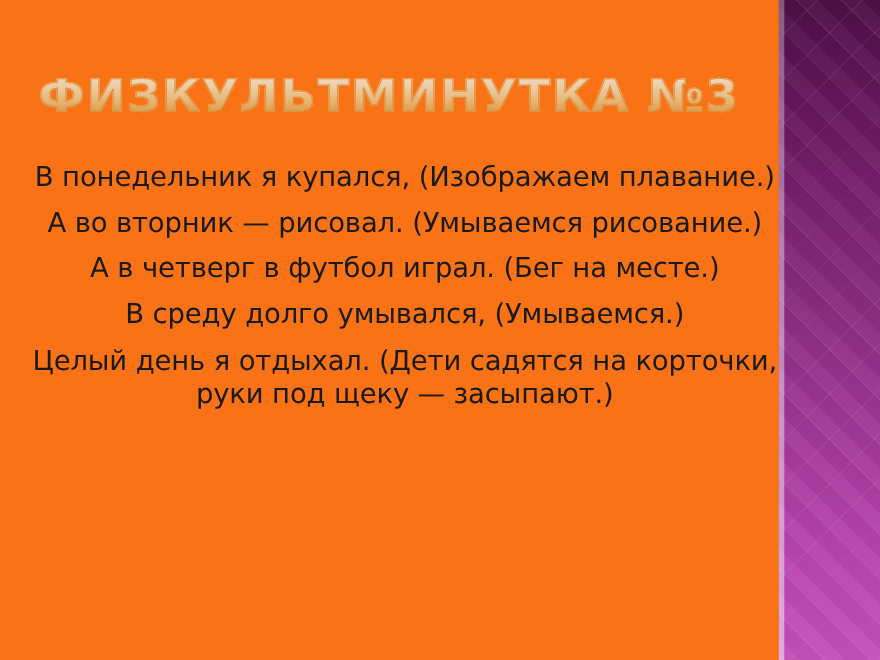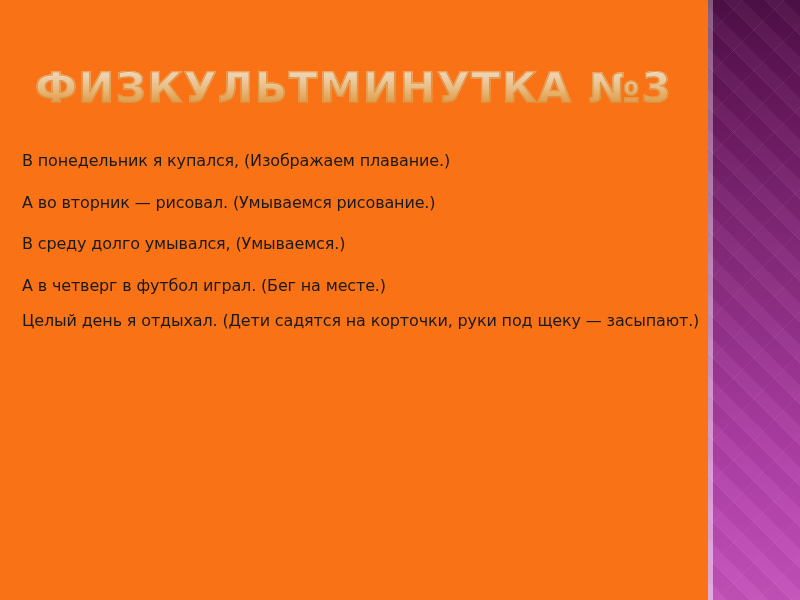--- a/index.html
+++ b/index.html
@@ -110,47 +110,48 @@
 
   
   .body-text {
     position: absolute;
     left: 22px;
     top: 140px;
     width: 692px;
   }
   .line {
     font-family: "DejaVu Sans", sans-serif;
-    font-size: 16px;
+    font-size: 25px;
     line-height: 41.5px;
     color: #1a1a1a;
     white-space: nowrap;
     letter-spacing: -0.15px;
+    text-align: center;
   }
   .line.wrapped {
     white-space: normal;
     line-height: 30px;
-    margin-top: 0;
+    margin-top: 7px;
   }
 </style>
 </head>
 <body>
 
 <div class="slide">
 
   <div class="sidebar">
     <div class="sidebar-texture"></div>
     <div class="sidebar-edge"></div>
   </div>
 
   <div class="title-wrap">
     <div class="title">ФИЗКУЛЬТМИНУТКА №3</div>
   </div>
 
   <div class="body-text">
     <div class="line">В понедельник я купался, (Изображаем плавание.)</div>
     <div class="line">А во вторник — рисовал. (Умываемся рисование.)</div>
+    <div class="line">А в четверг в футбол играл. (Бег на месте.)</div>
     <div class="line">В среду долго умывался, (Умываемся.)</div>
-    <div class="line">А в четверг в футбол играл. (Бег на месте.)</div>
     <div class="line wrapped">Целый день я отдыхал. (Дети садятся на корточки, руки под щеку — засыпают.)</div>
   </div>
 
 </div>
 
 </body></html>

